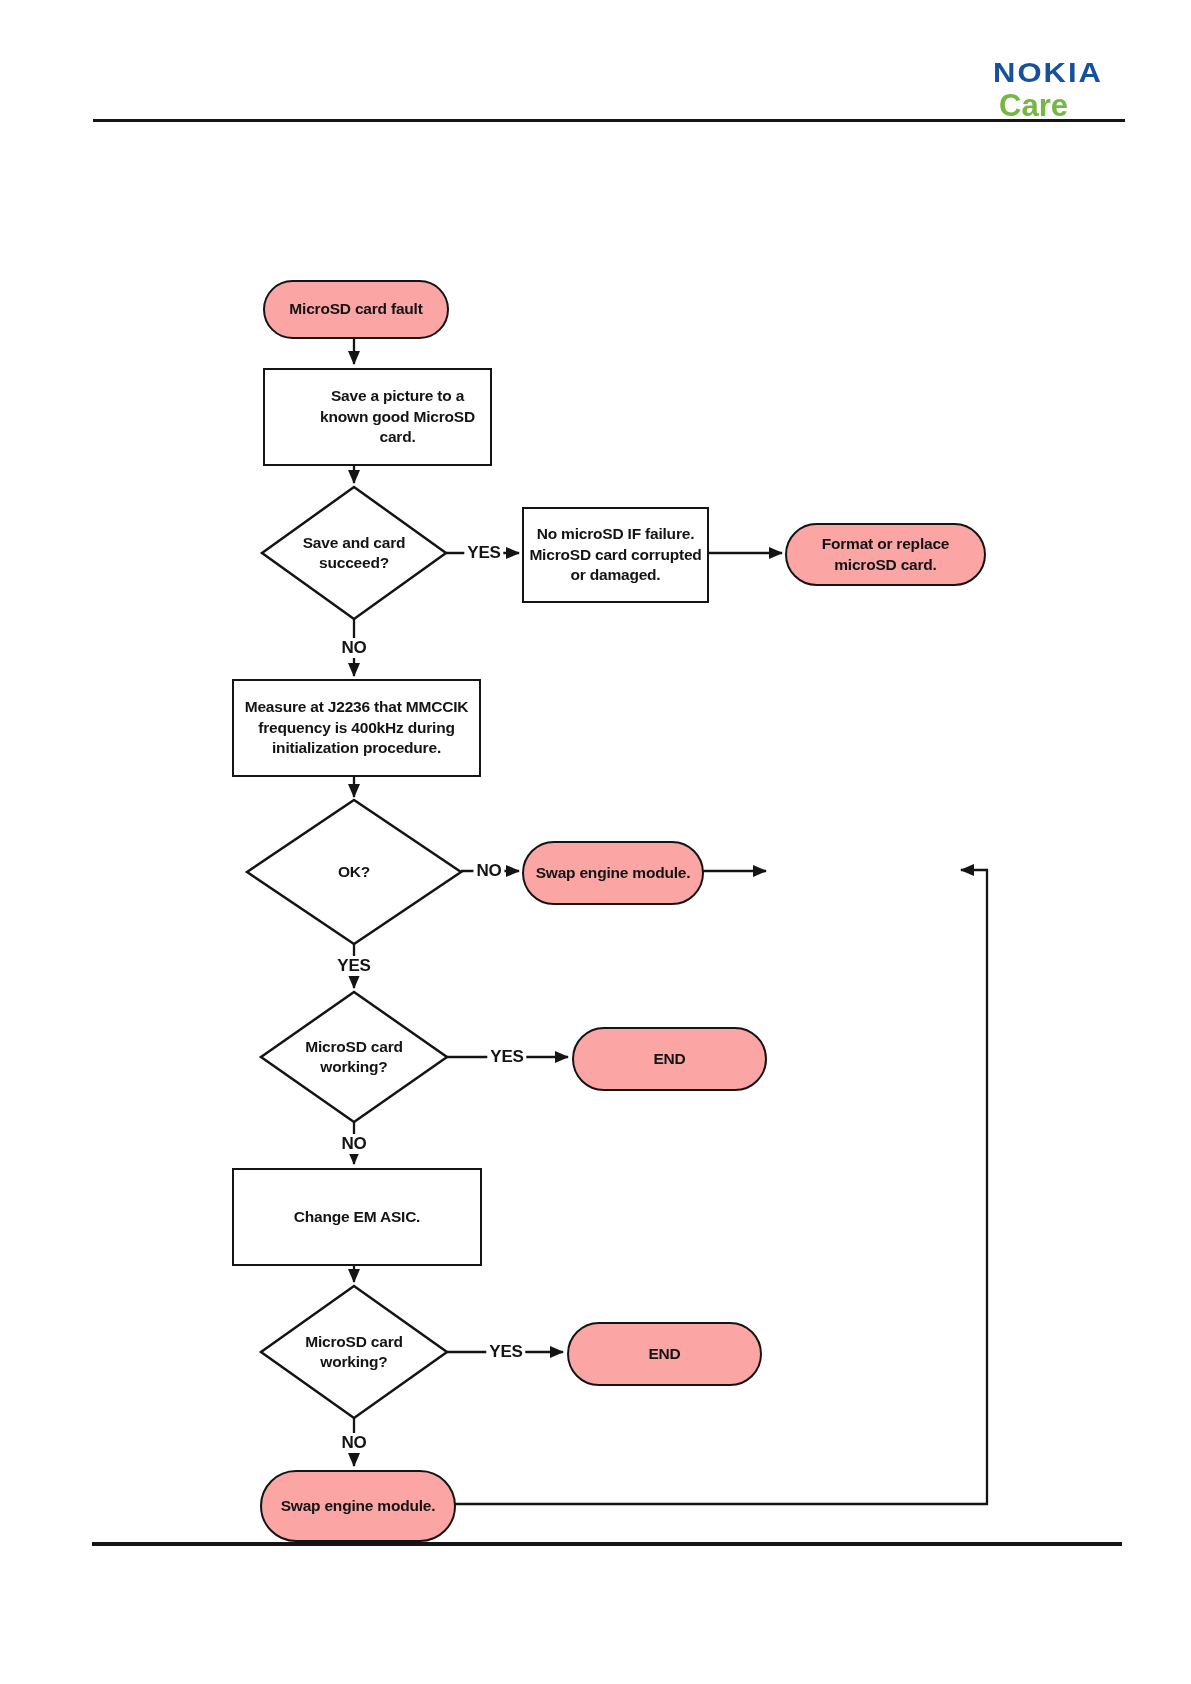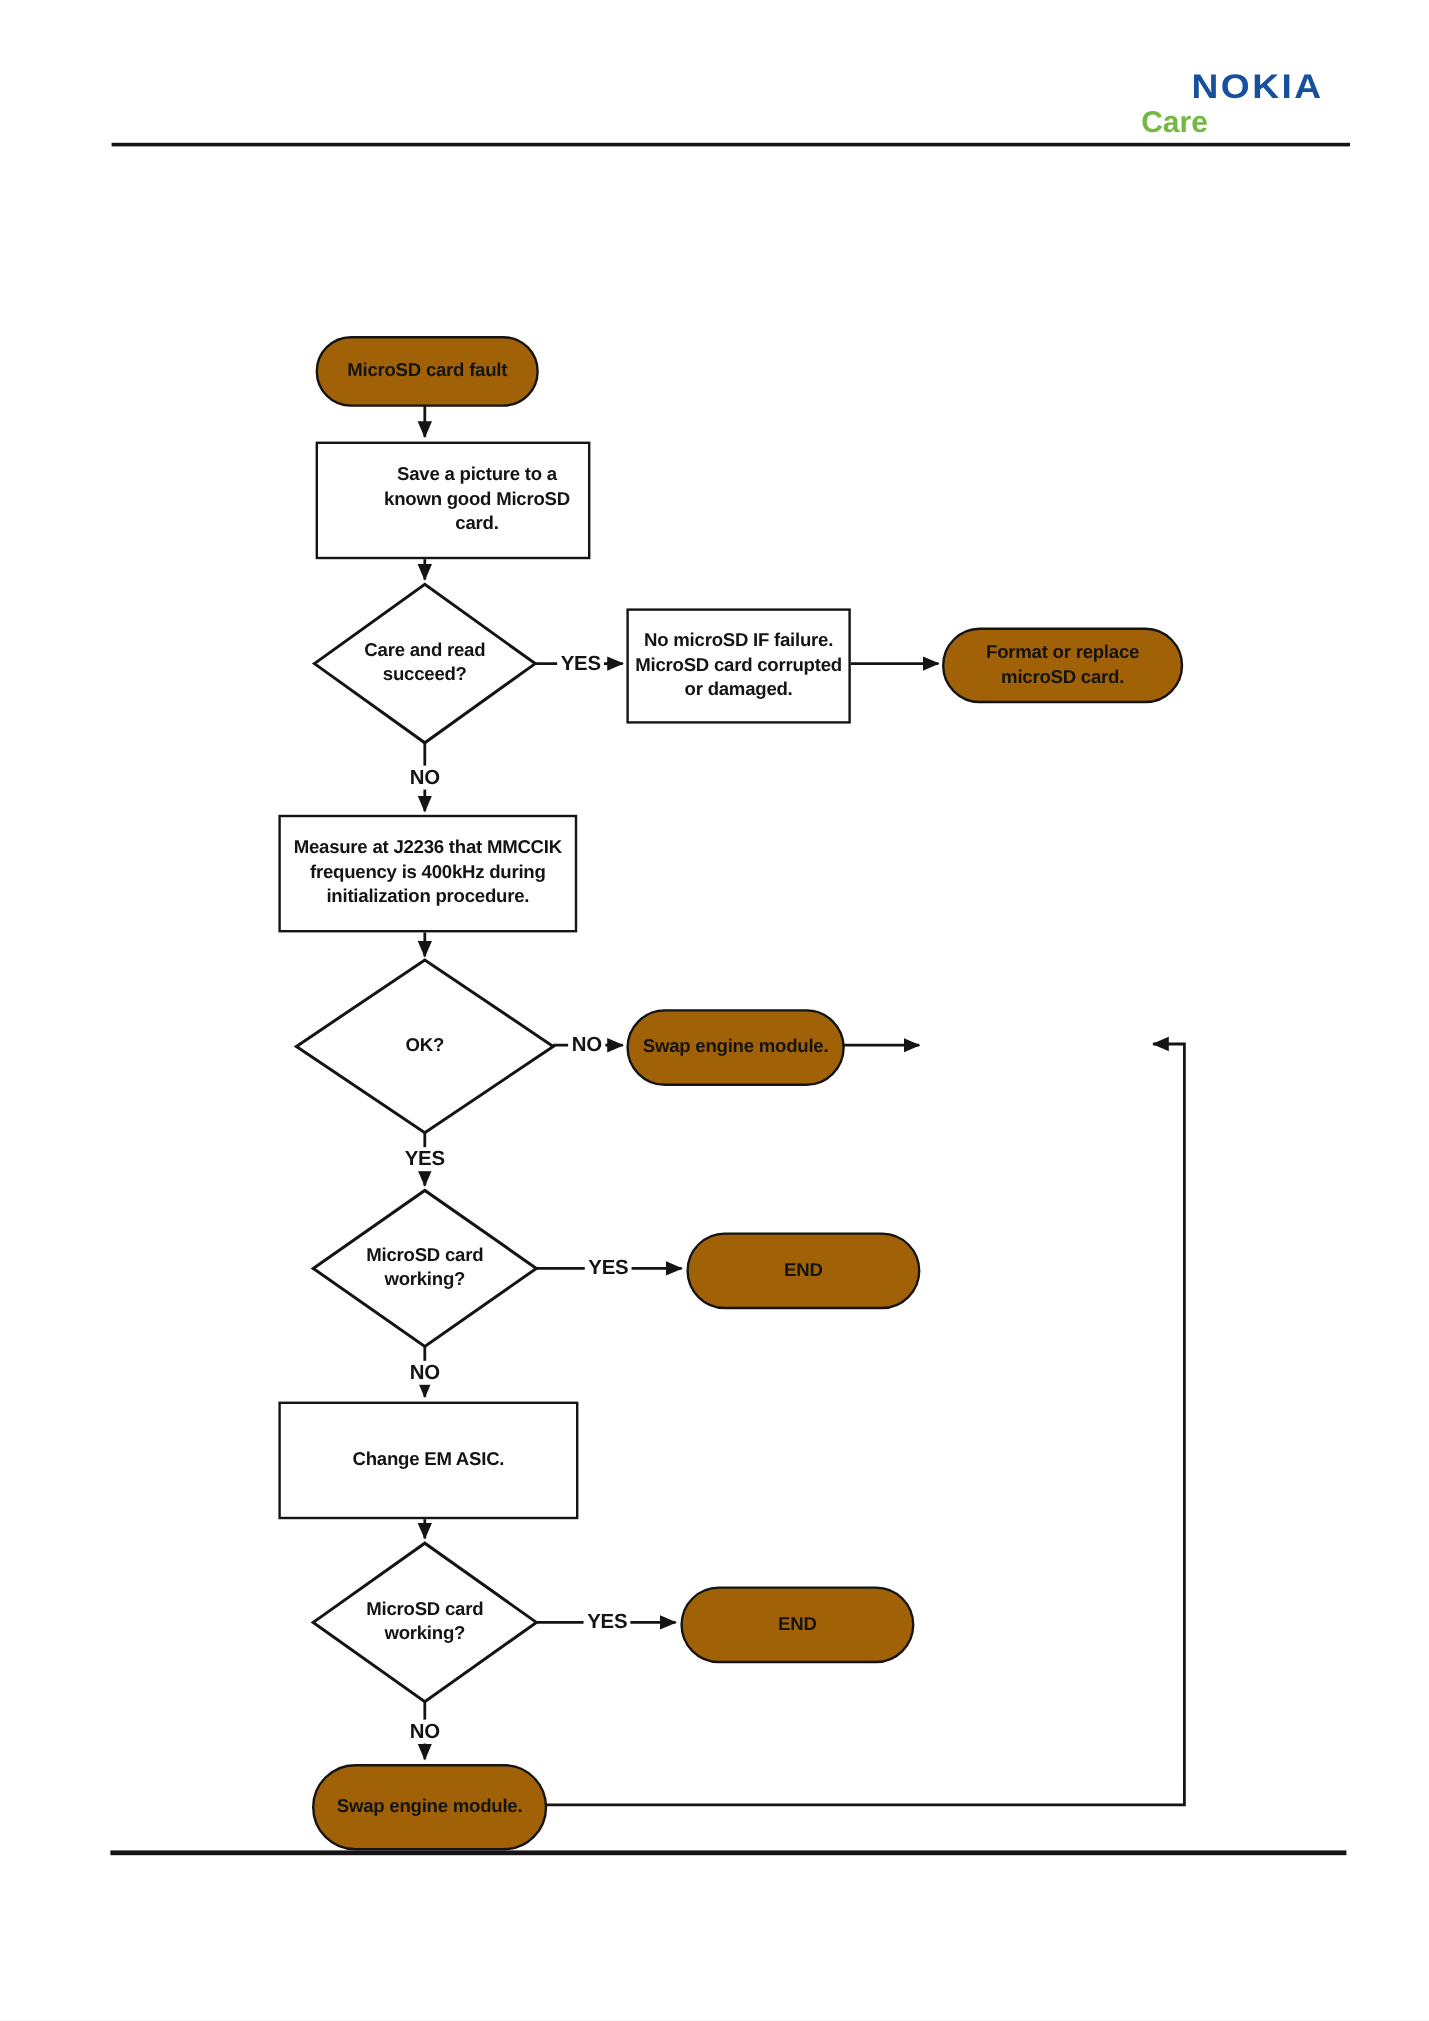--- a/index.html
+++ b/index.html
@@ -8,31 +8,31 @@
     font-family:"Liberation Sans",sans-serif;color:#141414;overflow:hidden;
   }
   .rule{position:absolute;background:#141414;}
   .rule.top{left:93px;top:119px;width:1032px;height:3px;}
   .rule.bottom{left:92px;top:1542px;width:1030px;height:4px;}
 
   .brand{
     position:absolute;left:993px;top:56px;font-size:31px;font-weight:bold;
     letter-spacing:2px;transform:scaleY(0.92);transform-origin:left top;
   }
-  .care{position:absolute;left:951px;top:88px;font-size:25px;font-weight:bold;}
+  .care{position:absolute;left:999px;top:88px;font-size:31px;font-weight:bold;}
 
   svg.connectors{position:absolute;left:0;top:0;z-index:1;}
 
   .node{
     position:absolute;z-index:2;display:flex;align-items:center;justify-content:center;
     text-align:center;font-weight:bold;font-size:15.5px;line-height:1.32;
     white-space:pre-line;letter-spacing:-0.2px;
   }
   .box{background:#fff;border:2.5px solid #141414;}
-  .terminal{background:#a16207;border:2.5px solid #141414;border-radius:40px;}
+  .terminal{background:#fca5a5;border:2.5px solid #141414;border-radius:40px;}
   .decision-label{background:transparent;z-index:3;}
   .edge-label{
     position:absolute;z-index:4;transform:translate(-50%,-50%);
     background:#fff;padding:0 3px;font-weight:bold;font-size:17px;letter-spacing:-0.2px;
   }
 </style>
 </head>
 <body>
 
 <div class="page">
@@ -71,21 +71,21 @@
       <polygon points="261,1352 354,1286 447,1352 354,1418"></polygon>
     </g>
   </svg>
 
   <div class="node terminal" style="left:263px;top:280px;width:182px;height:55px;">MicroSD card fault</div>
 
   <div class="node box" style="left:263px;top:368px;width:185px;height:94px;padding-left:40px;">Save a picture to a
 known good MicroSD
 card.</div>
 
-  <div class="node decision-label" style="left:268px;top:503px;width:172px;height:100px;">Care and read
+  <div class="node decision-label" style="left:268px;top:503px;width:172px;height:100px;">Save and card
 succeed?</div>
 
   <div class="node box" style="left:522px;top:507px;width:183px;height:92px;">No microSD IF failure.
 MicroSD card corrupted
 or damaged.</div>
 
   <div class="node terminal" style="left:785px;top:523px;width:197px;height:59px;">Format or replace
 microSD card.</div>
 
   <div class="node box" style="left:232px;top:679px;width:245px;height:94px;">Measure at J2236 that MMCCIK

